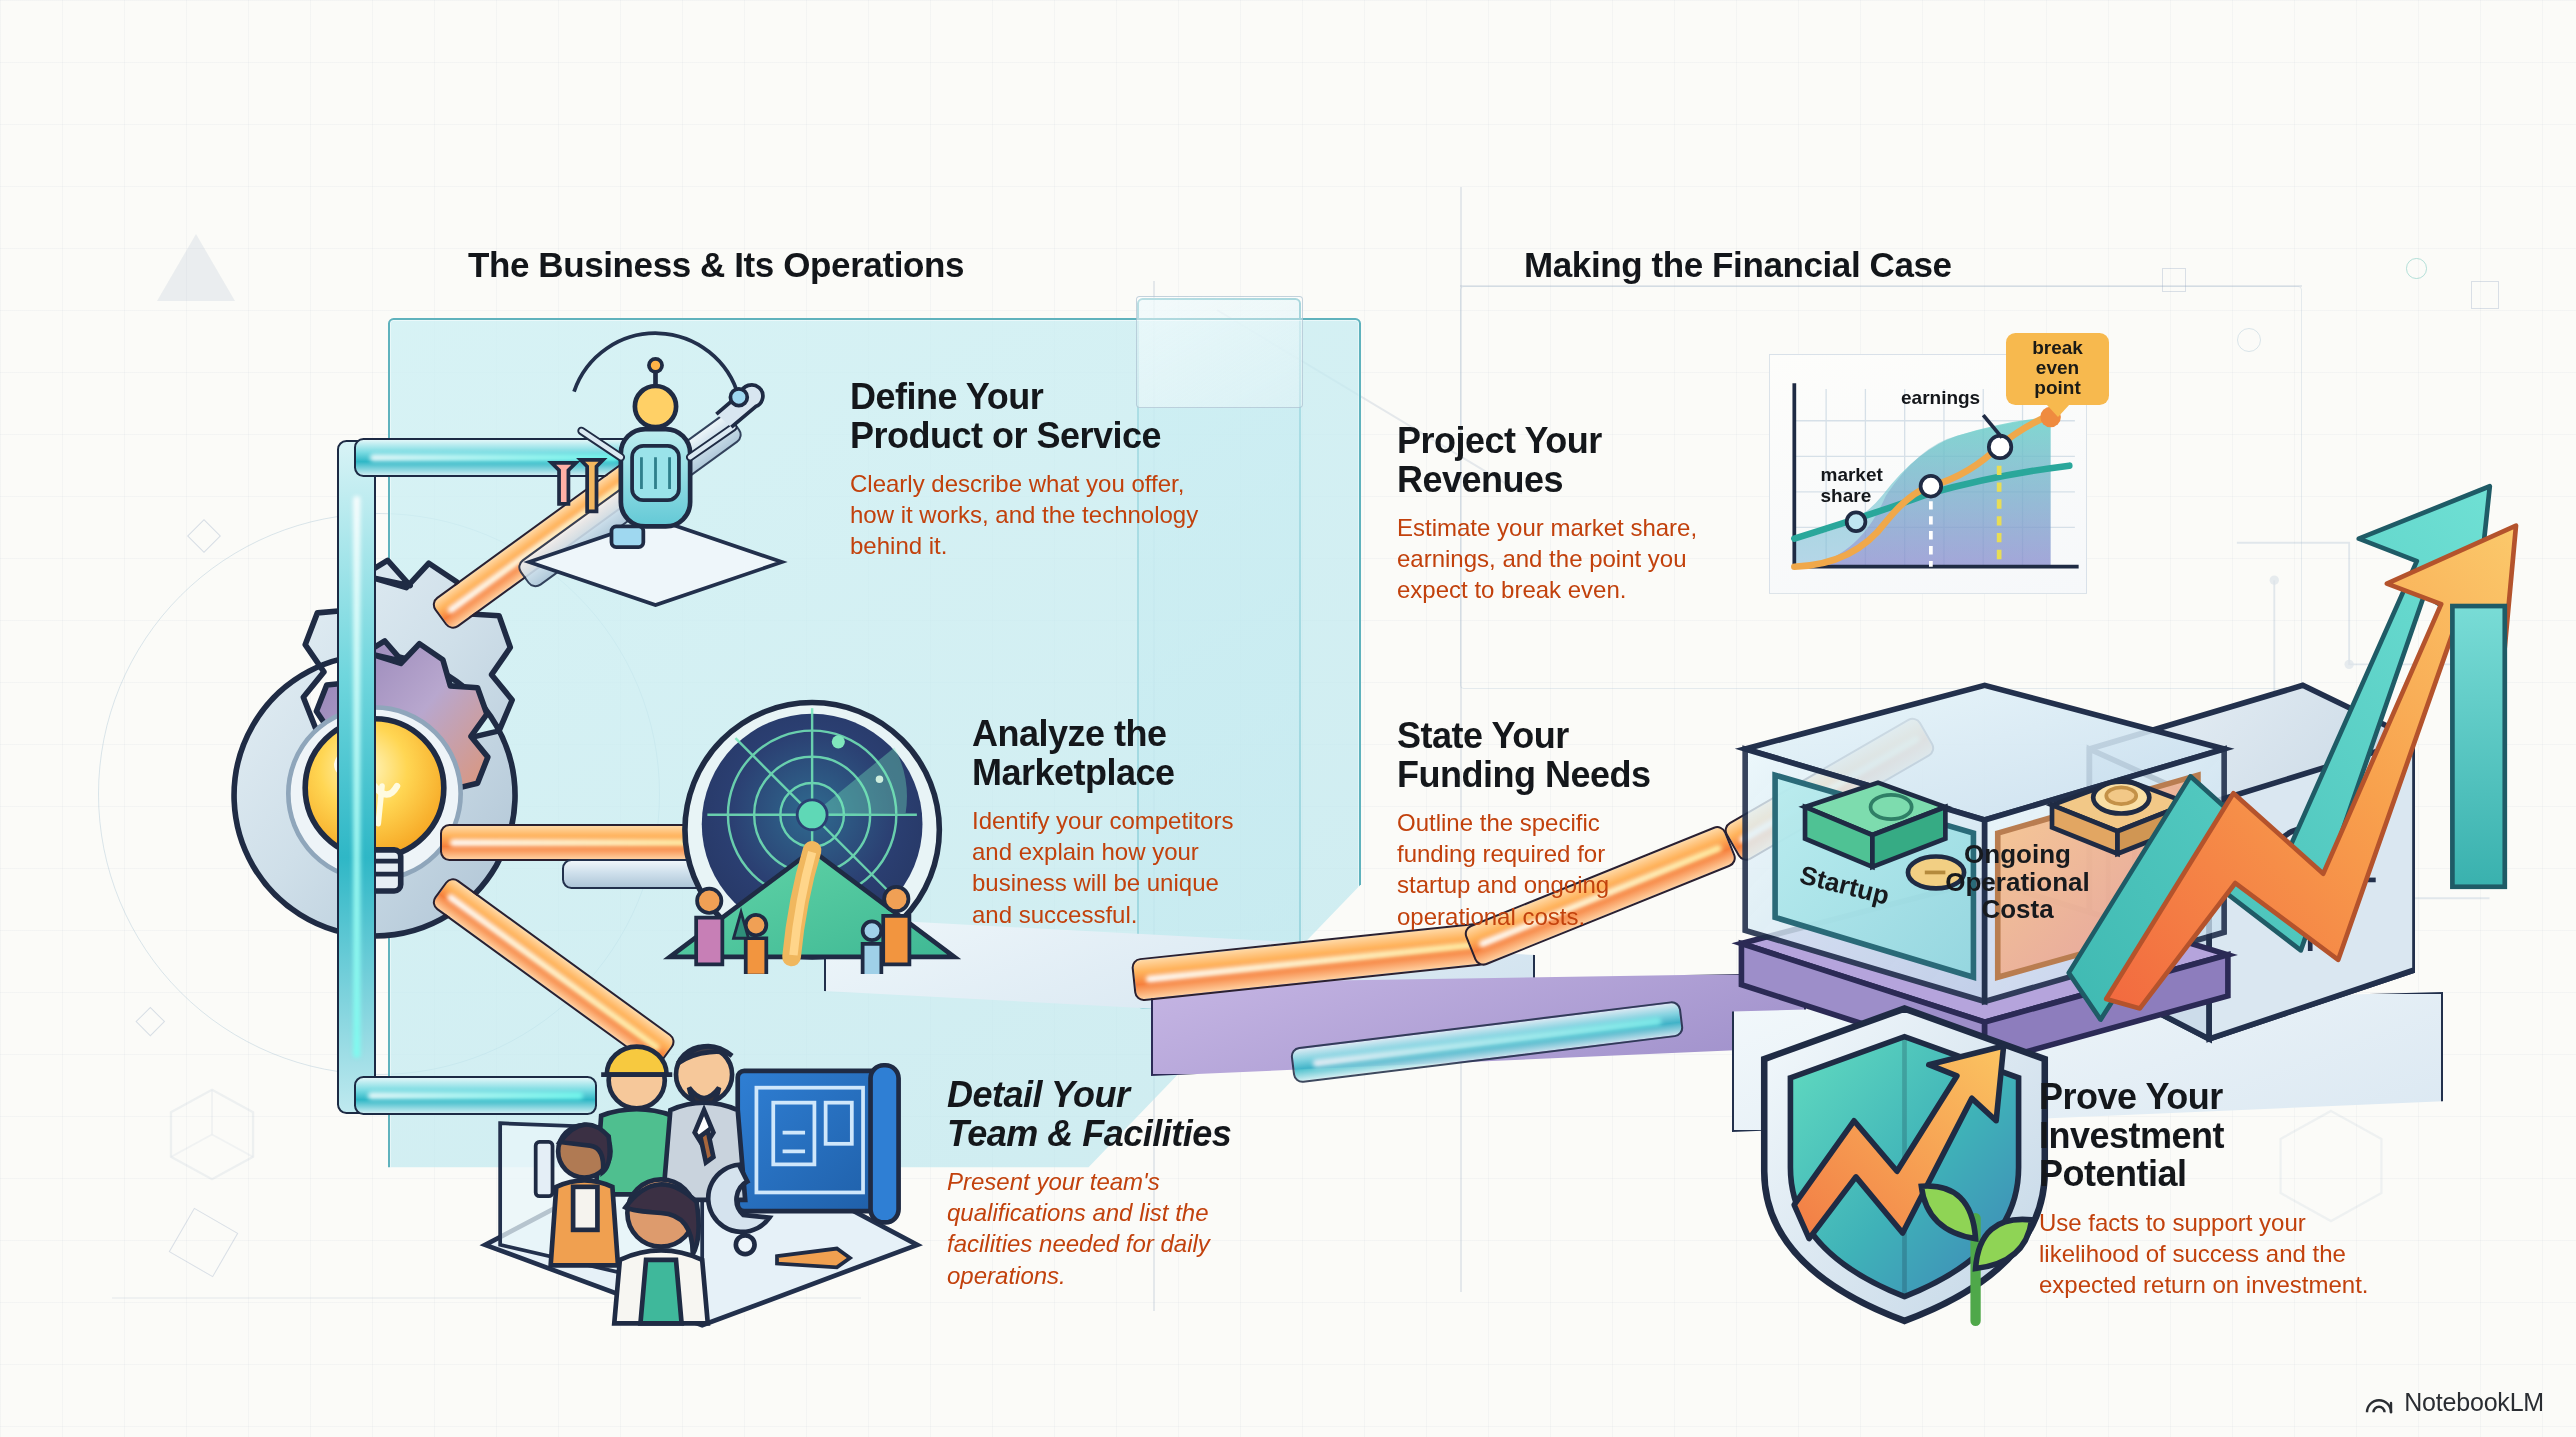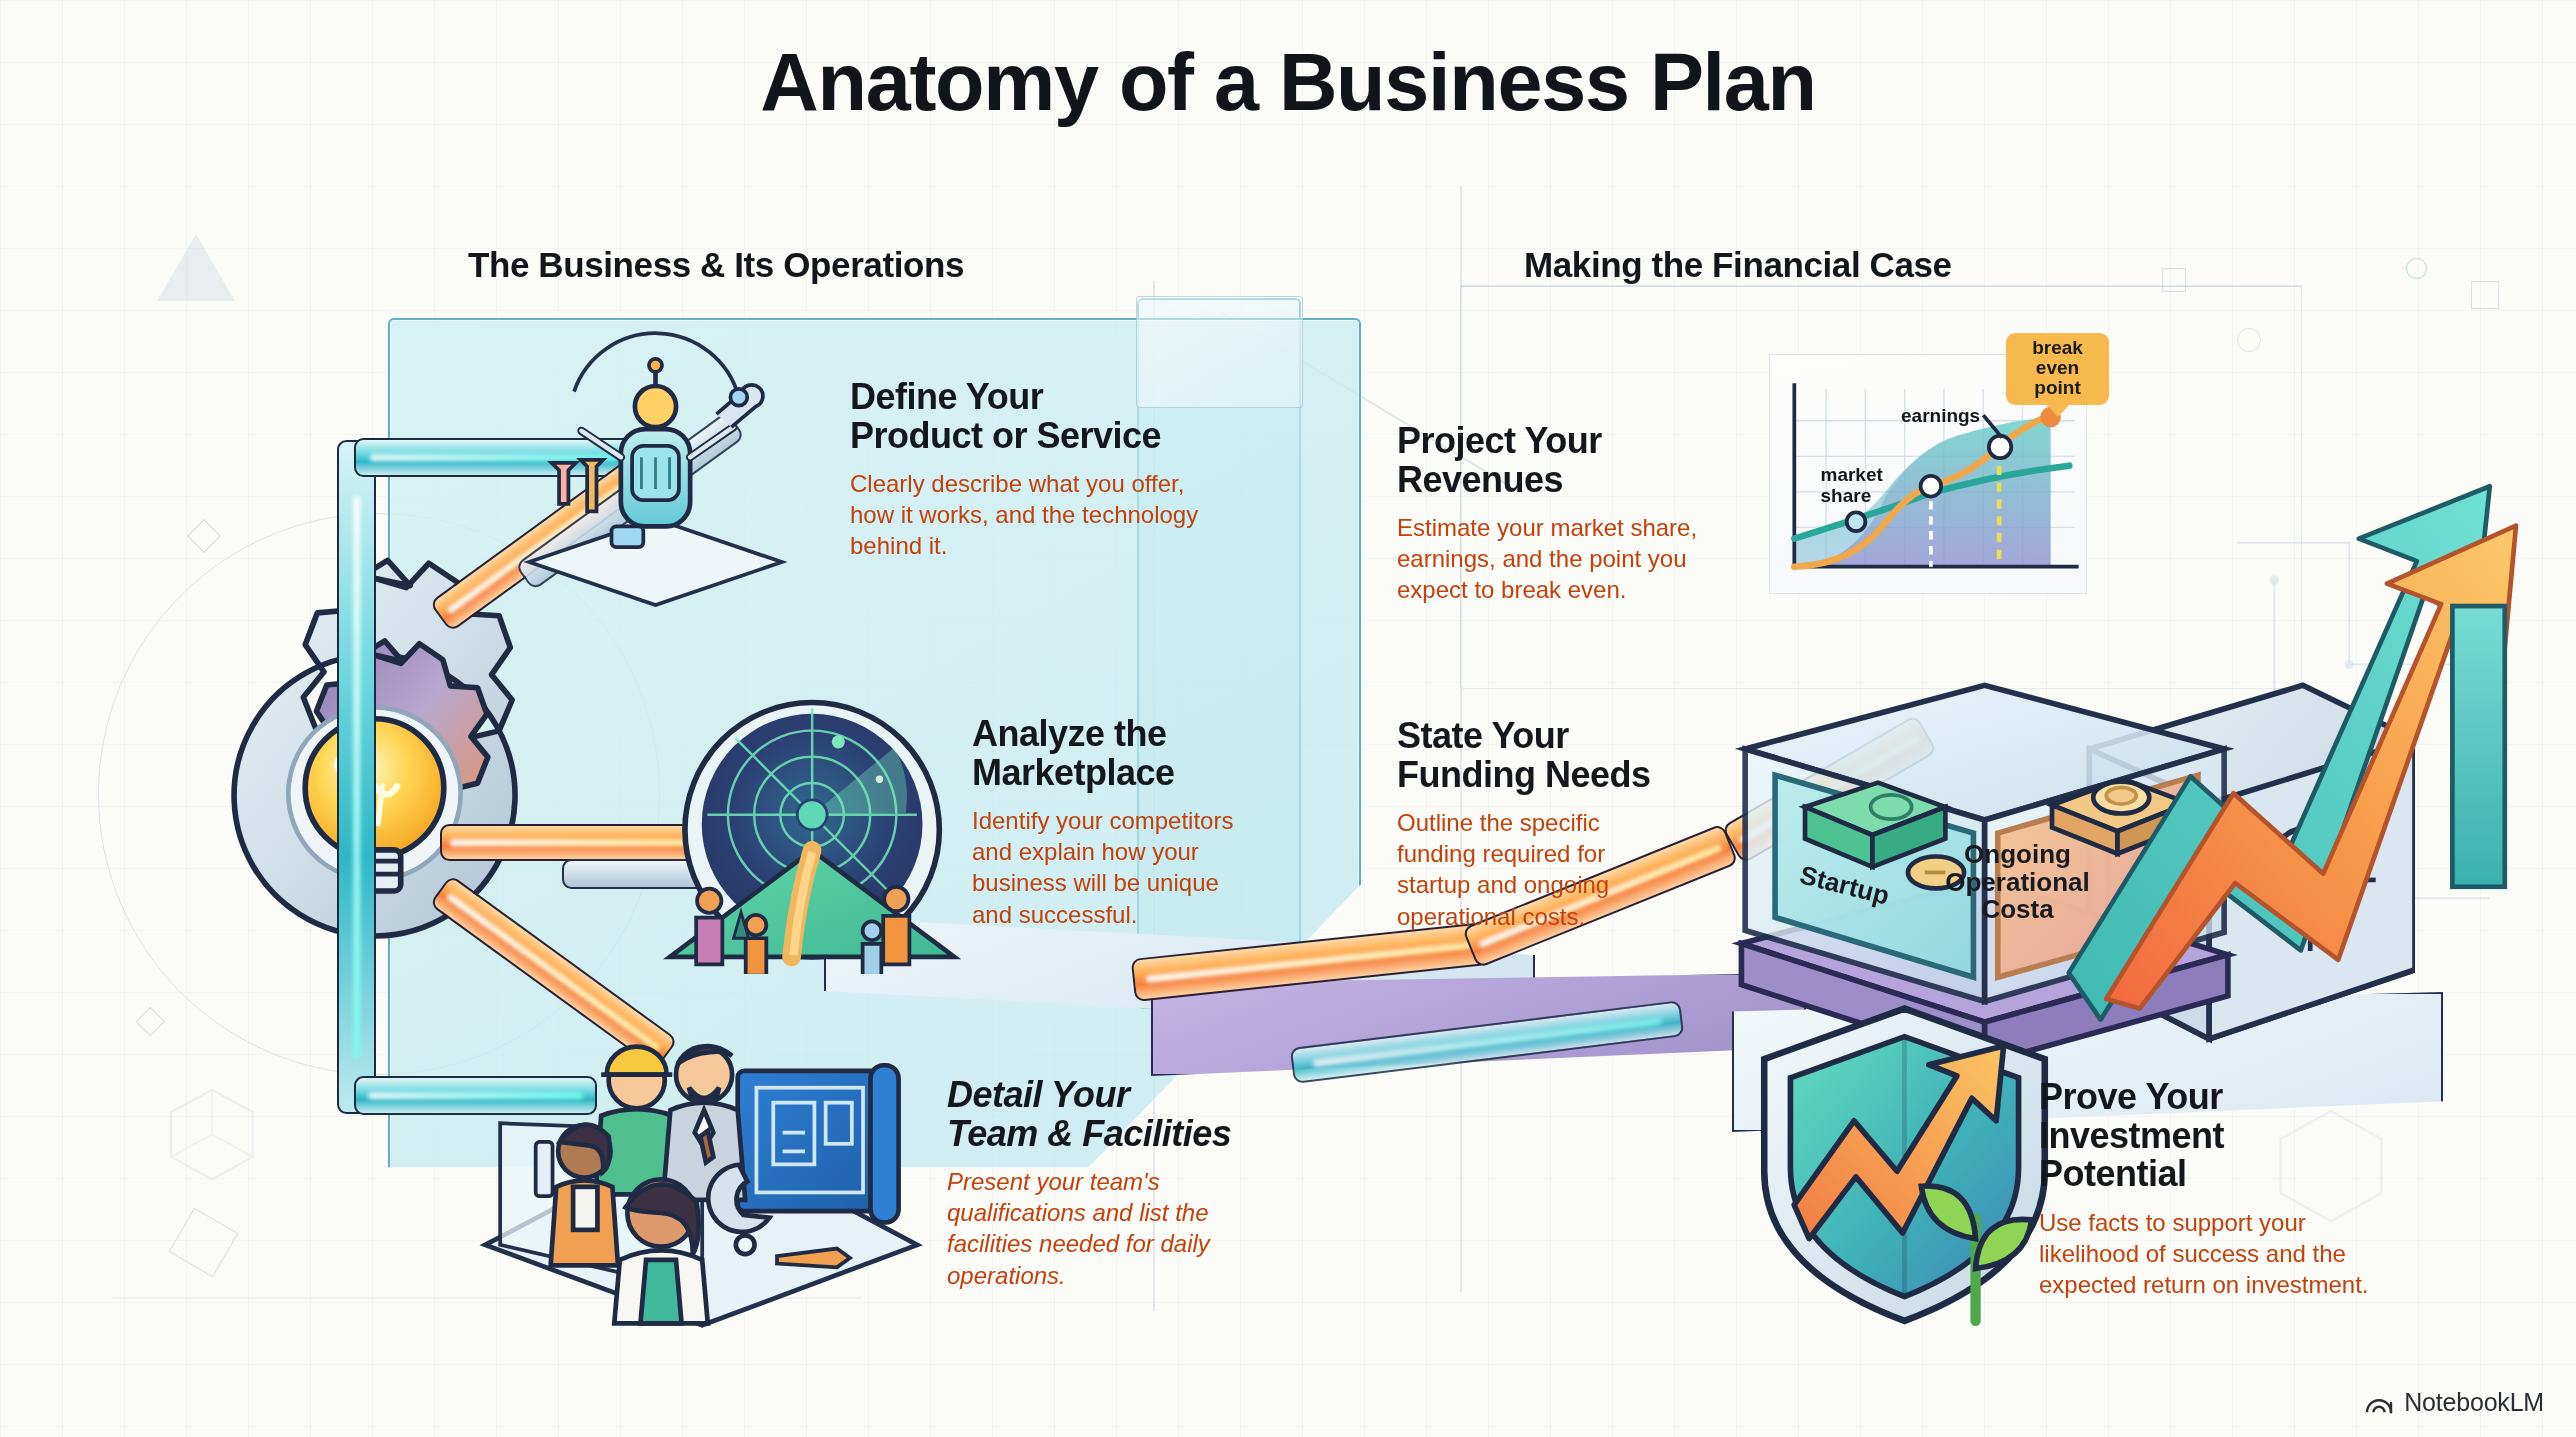--- a/index.html
+++ b/index.html
@@ -190,21 +190,20 @@
   </svg>
   <svg class="bp-hex" style="left:2275px;top:1105px;" width="112" height="122" viewBox="0 0 120 130">
     <polygon points="60,6 114,36 114,94 60,124 6,94 6,36" fill="none" stroke="rgba(150,170,195,.40)" stroke-width="2.5"></polygon>
   </svg>
   <svg class="bp-hex" style="left:2218px;top:524px;opacity:.22;" width="281" height="393" viewBox="0 0 300 420">
     <path d="M20 20 L140 20 L140 150 L280 150 M60 60 L60 390 M200 200 L200 400 L290 400" fill="none" stroke="rgba(120,150,185,.9)" stroke-width="2"></path>
     <circle cx="140" cy="150" r="5" fill="rgba(120,150,185,.7)"></circle>
     <circle cx="60" cy="60" r="5" fill="rgba(120,150,185,.7)"></circle>
   </svg>
 
-  <div class="title">Anatomy of a Business Plan</div>
   <div class="section-head" id="sh-left">The Business &amp; Its Operations</div>
   <div class="section-head" id="sh-right">Making the Financial Case</div>
 
   <div class="pane-ghost" style="left:1137px;top:298px;width:164px;height:711px;"></div>
   <div class="pane" style="left:388px;top:318px;width:973px;height:1011px;
               clip-path: polygon(0 0, 100% 0, 100% 56%, 72% 84%, 0 84%);
               background:linear-gradient(150deg, rgba(205,240,244,.78), rgba(178,226,235,.62));"></div>
   <div class="pane-white" style="left:1136px;top:296px;width:167px;height:112px;"></div>
 
   <div class="pane-white" style="left:1460px;top:286px;width:842px;height:403px;border-color:rgba(160,185,205,.25);background:transparent;"></div>
@@ -444,21 +443,21 @@
       <line x1="245" y1="100" x2="245" y2="226" stroke="#e8dd56" stroke-width="5" stroke-dasharray="10 8"></line>
 
       <circle cx="92" cy="178" r="10" fill="#bfe6f2" stroke="#1f2b44" stroke-width="4"></circle>
       <circle cx="172" cy="140" r="11" fill="#ffffff" stroke="#1f2b44" stroke-width="4"></circle>
       <circle cx="246" cy="98" r="12" fill="#ffffff" stroke="#1f2b44" stroke-width="4"></circle>
       <circle cx="300" cy="66" r="11" fill="#ef8b3f"></circle>
 
       <line x1="228" y1="64" x2="248" y2="88" stroke="#1f2b44" stroke-width="4"></line>
     </svg>
     <div class="mc-label" style="left:22.5px;top:110px;width:69px;margin-left:28px;">market share</div>
-    <div class="mc-label" style="left:131px;top:51px;">earnings</div>
+    <div class="mc-label" style="left:131px;top:33px;">earnings</div>
     <div class="mc-callout" style="left:236px;top:-22.5px;width:103px;">break even
 point</div>
   </div>
 
   <svg style="position:absolute;left:1704px;top:599px;" width="711px" height="487" viewBox="0 0 760 520">
     <defs>
       <linearGradient id="glassG" x1="0" y1="0" x2="1" y2="1">
         <stop offset="0%" stop-color="#e8f6fb" stop-opacity=".92"></stop>
         <stop offset="100%" stop-color="#c5dced" stop-opacity=".85"></stop>
       </linearGradient>

